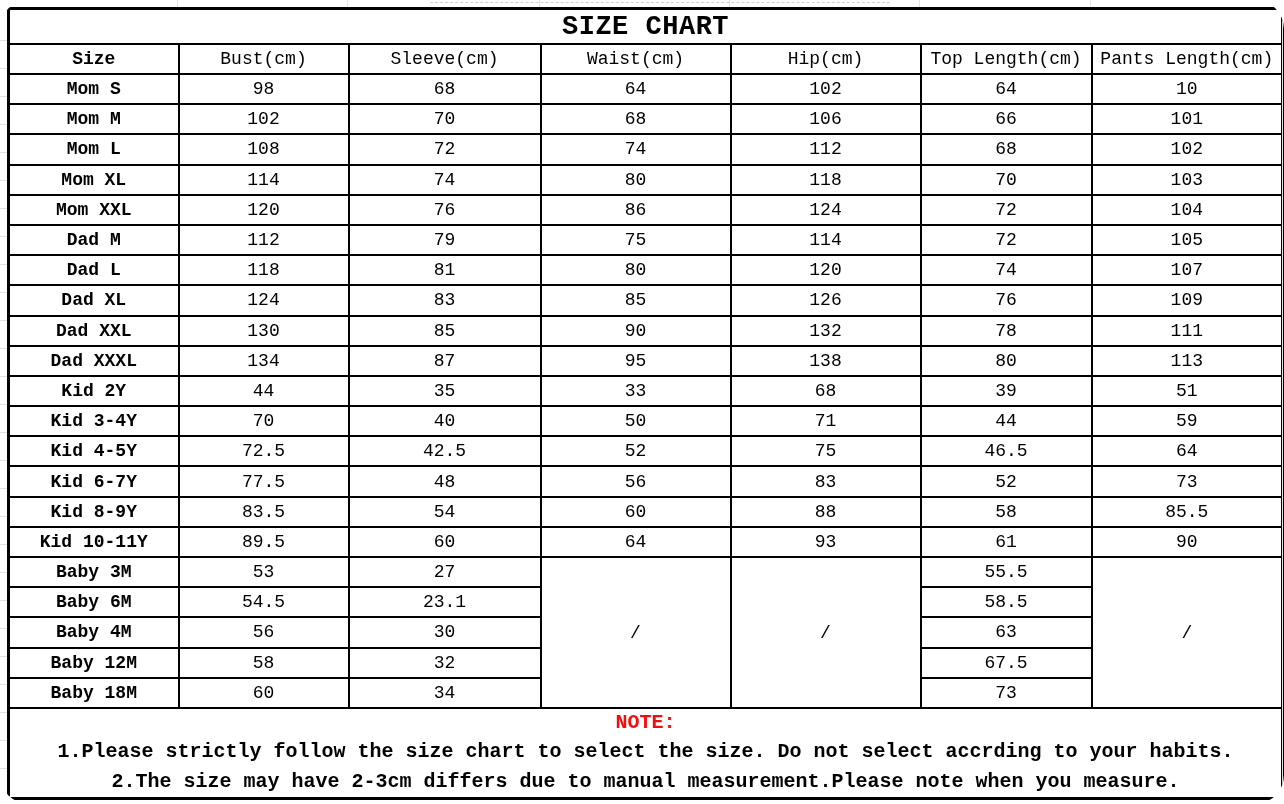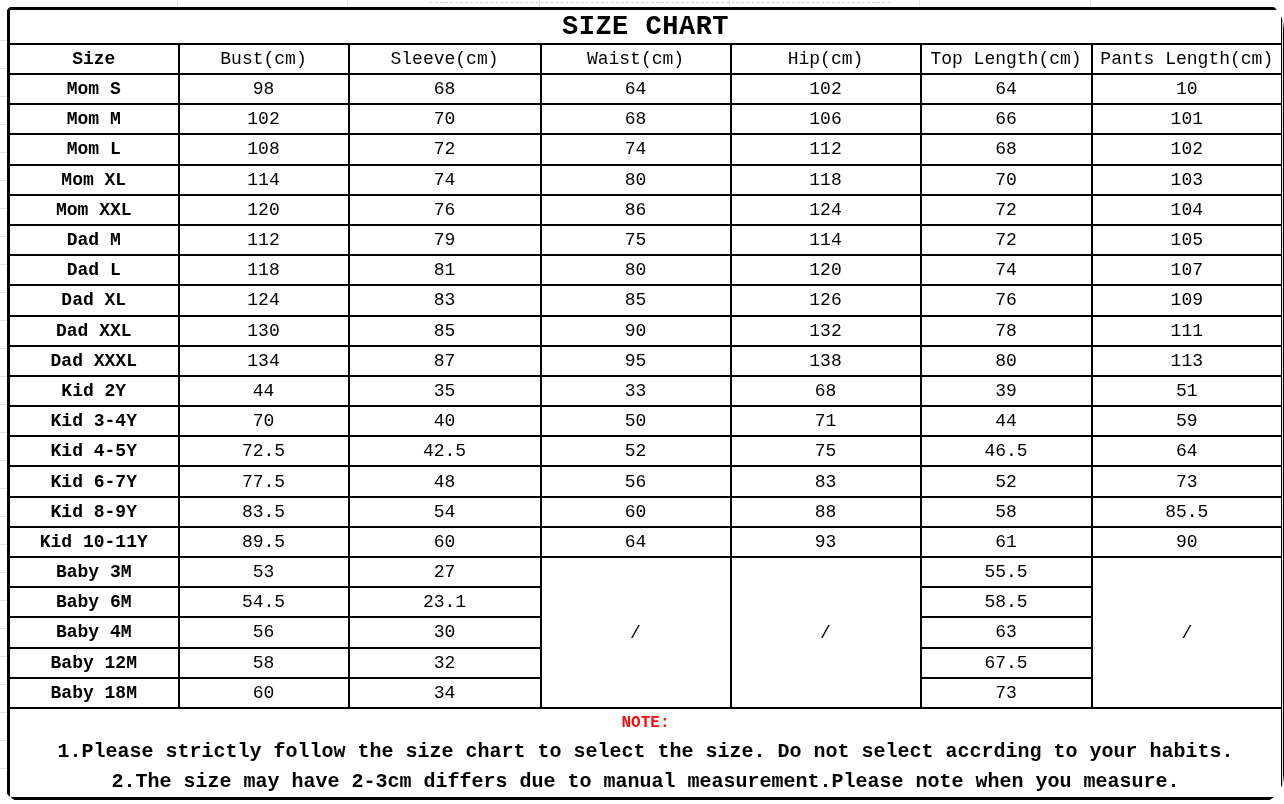--- a/index.html
+++ b/index.html
@@ -17,21 +17,21 @@
   }
   tr.title-row td{height:33px;font-size:27px;font-weight:bold;letter-spacing:.5px;}
   tr.header-row th{height:28px;font-weight:normal;font-size:18px;}
   tr.header-row th.first{font-weight:bold;margin-top:16px;}
   tbody tr{height:28px;}
   tbody th{font-weight:bold;font-size:18px;}
   tbody td{font-size:18px;}
   td.merged{font-size:18px;}
   tr.note-row td{vertical-align:middle;}
   .note-wrap{display:flex;flex-direction:column;justify-content:center;align-items:center;height:100%;}
-  .note-heading{font-weight:bold;font-size:16px;line-height:28px;}
+  .note-heading{font-weight:bold;font-size:20px;line-height:28px;}
   .note-line{font-weight:bold;font-size:20px;line-height:30px;text-align:center;}
   .gridline{position:absolute;background:#e2e2e2;}
   .dashed-line{position:absolute;border-top:1px dashed #cfcfcf;height:0;}
 </style>
 </head>
 <body>
 
 <div class="sheet">
   <table class="size-chart">
     <colgroup>

